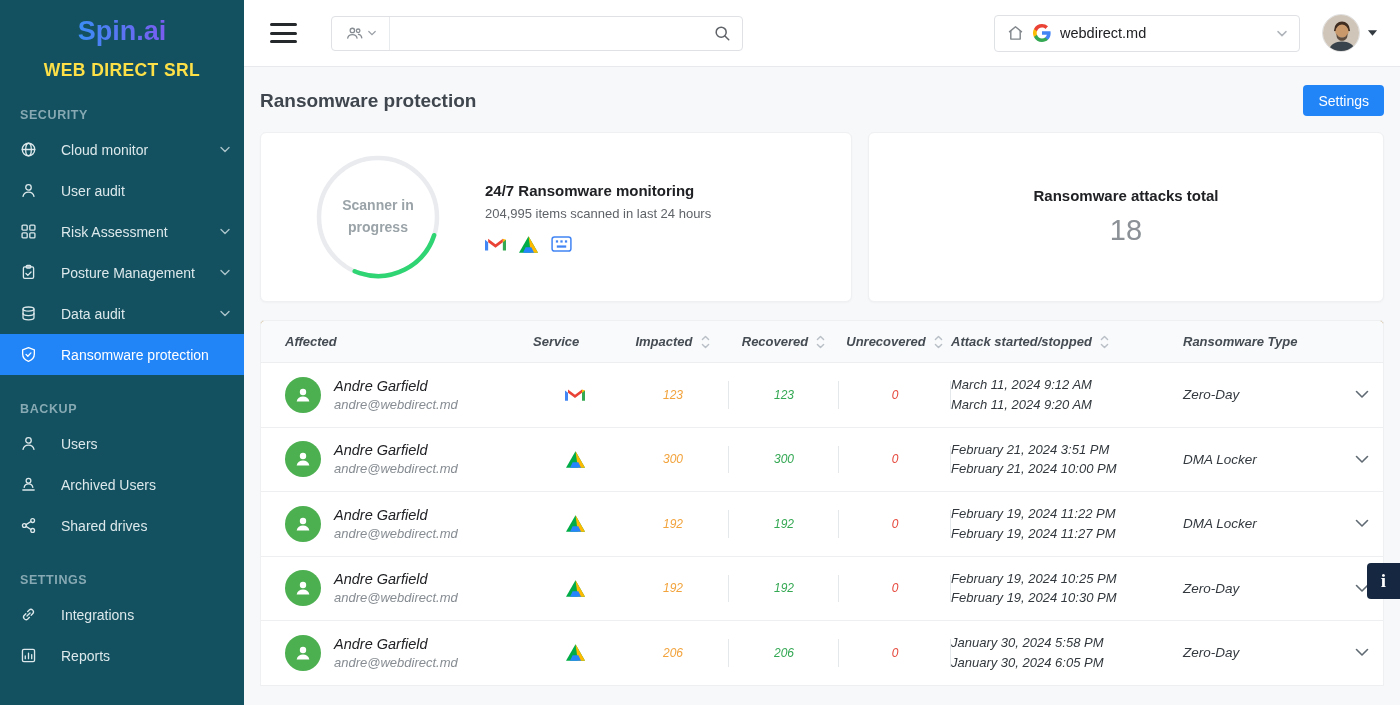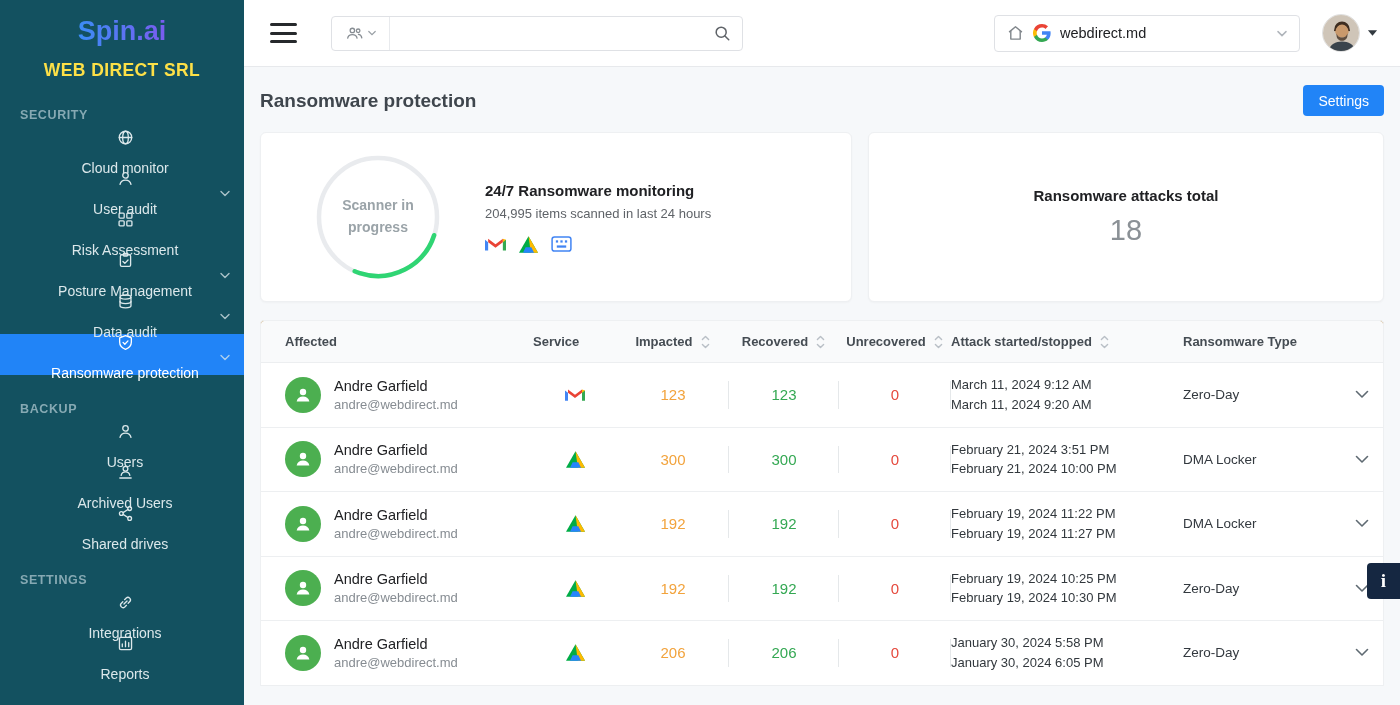--- a/index.html
+++ b/index.html
@@ -5,21 +5,21 @@
   * { margin:0; padding:0; box-sizing:border-box; }
   html,body { width:1400px; height:705px; overflow:hidden; font-family:"Liberation Sans", sans-serif; background:#f6f8fa; }
   .app { display:flex; width:1400px; height:705px; }
 
   
   .sidebar { width:244px; min-width:244px; background:#135160; height:705px; overflow:hidden; }
   .logo-row { padding-top:16px; text-align:center; }
   .logo-text { font-size:27px; font-weight:700; background:linear-gradient(90deg,#3b8df6,#7a5cf0); -webkit-background-clip:text; background-clip:text; -webkit-text-fill-color:transparent; color:#3b8df6; }
   .company { text-align:center; margin-top:13px; font-size:17.5px; font-weight:700; color:#fde047; letter-spacing:.4px; }
   .section-label { margin:27px 0 7px 20px; font-size:12.5px; font-weight:700; color:#86a9b3; letter-spacing:.6px; }
-  .side-item { height:41px; display:flex; align-items:center; gap:14px; padding:0 14px 0 20px; color:#dce8eb; font-size:14px; cursor:pointer;flex-direction:column; }
+  .side-item { height:41px; display:flex; align-items:center; gap:24px; padding:0 14px 0 20px; color:#dce8eb; font-size:14px; cursor:pointer; }
   .side-item .icn { width:17px; height:17px; flex:none; display:flex; }
   .side-item svg { stroke:currentColor; fill:none; stroke-width:1.4; stroke-linecap:round; stroke-linejoin:round; }
   .side-item .chev { margin-left:auto; opacity:.75; display:flex; }
   .side-item.active { background:#2184f7; color:#ffffff; }
 
   
   .main { flex:1; display:flex; flex-direction:column; min-width:0; }
   .topbar { height:67px; background:#ffffff; border-bottom:1px solid #e7e9ec; display:flex; align-items:center; padding:0 22px 0 26px; }
   .burger { width:27px; height:20px; display:flex; flex-direction:column; justify-content:space-between; cursor:pointer; }
   .burger span { display:block; height:3px; border-radius:2px; background:#26292c; }
@@ -48,34 +48,34 @@
   .donut-label { position:absolute; inset:0; display:flex; align-items:center; justify-content:center; text-align:center; font-size:14px; font-weight:700; color:#9aa3a8; padding:0 26px; line-height:1.55; }
   .monitor-info { margin-left:42px; }
   .monitor-title { font-size:15px; font-weight:700; color:#202124; }
   .monitor-sub { font-size:13px; color:#5f6368; margin-top:7px; }
   .monitor-icons { display:flex; align-items:center; gap:13px; margin-top:15px; }
   .attacks-card { display:flex; flex-direction:column; align-items:center; justify-content:center; }
   .attacks-title { font-size:15px; font-weight:700; color:#202124; }
   .attacks-total { font-size:29px; color:#8b9196; margin-top:10px; }
 
   
-  .table { margin-top:18px; background:#a16207; border-radius:4px 4px 0 0; overflow:hidden; border:1px solid #eef0f2; border-bottom:none; }
+  .table { margin-top:18px; background:#a16207; border-radius:4px 4px 0 0; overflow:hidden; border:1px solid #eef0f2; border-bottom:none;font-style:italic; }
   .tgrid { display:grid; grid-template-columns:272px 84px 112px 110px 112px 232px 156px 46px; align-items:center; }
   .thead { height:42px; background:#f9fafb; border-bottom:1px solid #eceef0; }
   .th { font-size:13px; font-weight:700; color:#454c53; display:flex; align-items:center; }
   .th.first { padding-left:24px; }
   .th.center { justify-content:center; }
   .sort { margin-left:7px; display:flex; cursor:pointer; }
   .trow { height:64.5px; border-bottom:1px solid #edeff1; background:#fff; }
   .aff { display:flex; align-items:center; gap:13px; padding-left:24px; }
   .g-avatar { width:36px; height:36px; border-radius:50%; background:#4caf50; display:flex; align-items:center; justify-content:center; flex:none; }
   .aff-name { font-size:14.5px; color:#202124; }
   .aff-mail { font-size:13px; color:#868c92; margin-top:3px; }
   .svc { display:flex; justify-content:center; }
-  .num { position:relative; display:flex; justify-content:center; font-size:15px; font-weight:500; height:100%; align-items:center; }
+  .num { position:relative; display:flex; justify-content:center; font-size:12px; font-weight:500; height:100%; align-items:center; }
   .num::after { content:""; position:absolute; right:0; top:18px; bottom:18px; width:1px; background:#e5e8ea; }
   .num.orange { color:#f2a33c; } .num.green { color:#34a853; } .num.red { color:#e5493d; }
   .dates { font-size:13px; color:#32383d; line-height:1.5; }
   .rtype { font-size:13.5px; color:#33393f; }
   .row-chev { display:flex; justify-content:center; cursor:pointer; }
 
   .info-tab { position:fixed; right:0; top:563px; width:33px; height:36px; background:#152741; color:#fff; border-radius:4px 0 0 4px; display:flex; align-items:center; justify-content:center; font-family:"Liberation Serif", serif; font-weight:700; font-size:19px; cursor:pointer; z-index:50; }
 </style>
 </head>
 <body>

